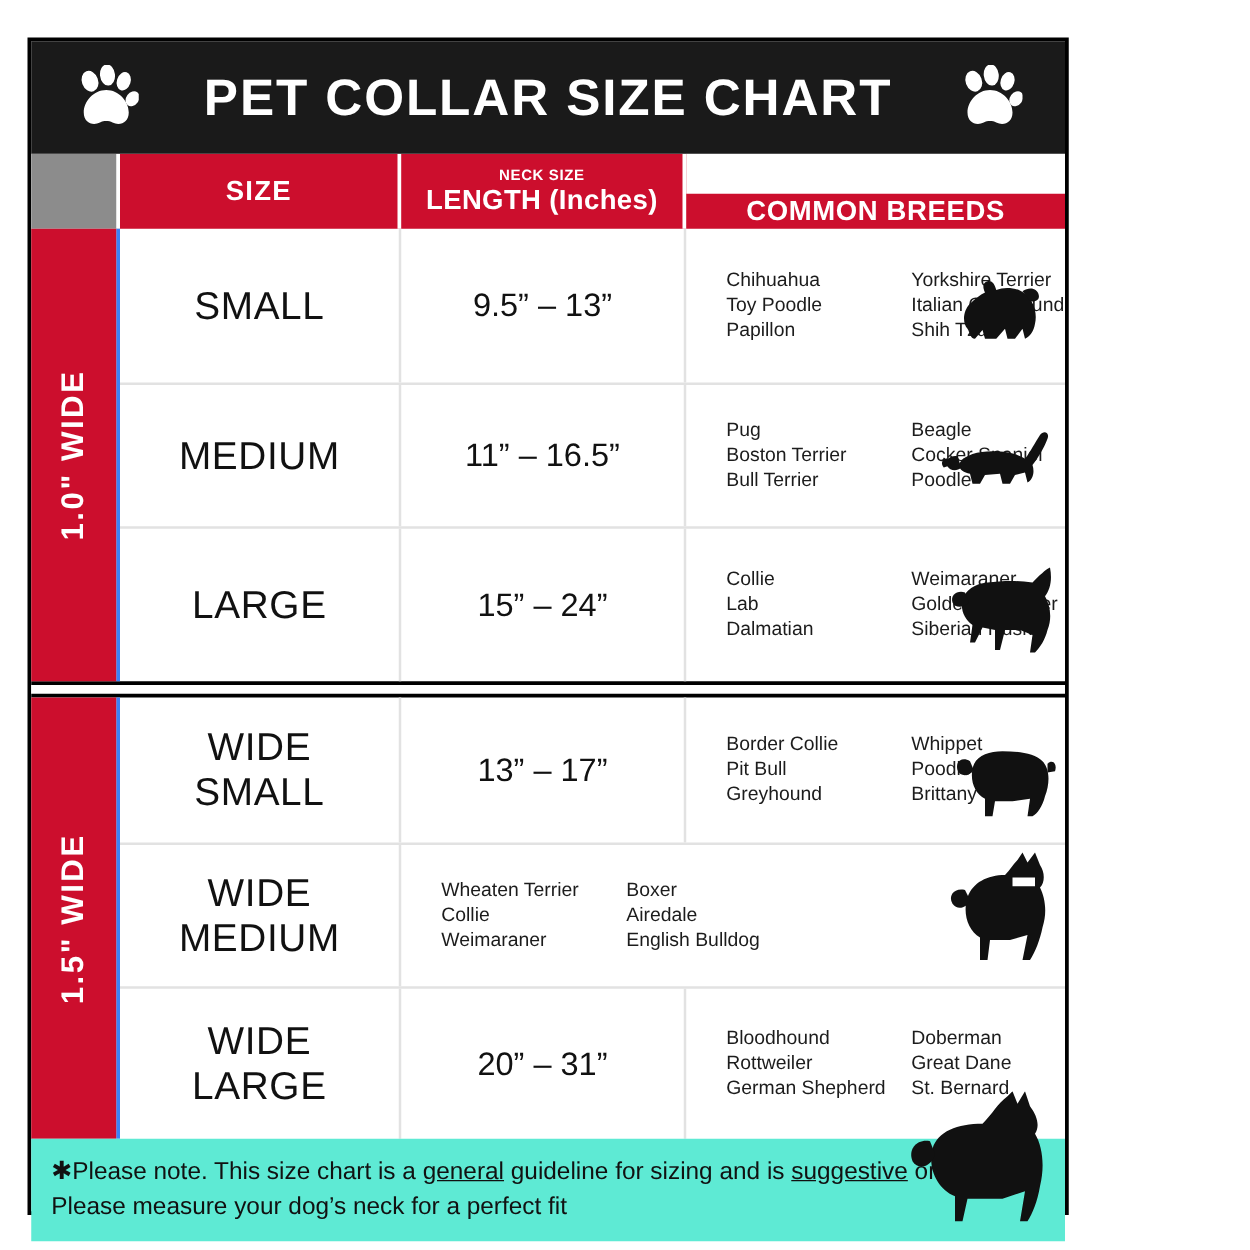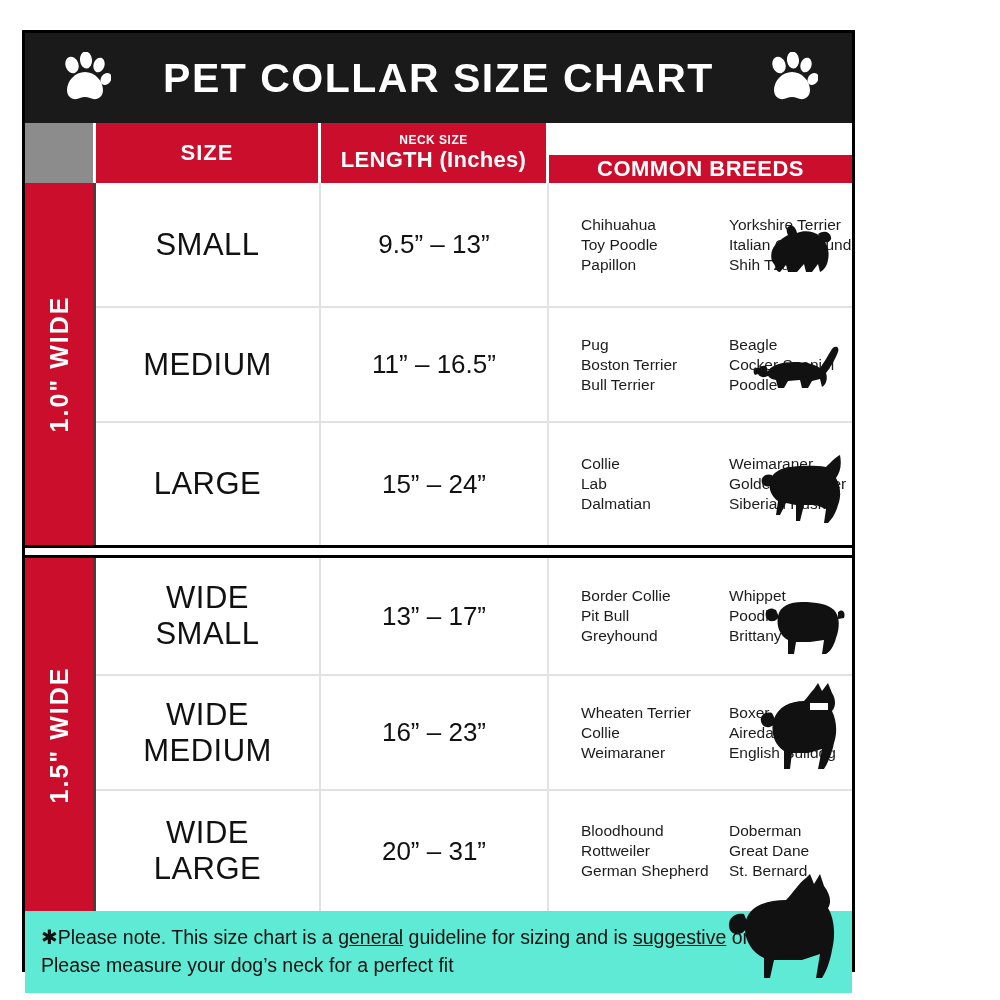--- a/index.html
+++ b/index.html
@@ -115,21 +115,21 @@
     white-space: nowrap;
     color: #ffffff;
     font-size: 25px;
     font-weight: bold;
     letter-spacing: 2px;
   }
   .band-rows {
     flex: 1;
     display: flex;
     flex-direction: column;
-    border-left: 3px solid #404040;
+    border-left: 3px solid #3b82f6;
   }
   .row {
     display: flex;
     border-bottom: 2px solid #e2e2e2;
     box-sizing: border-box;
     position: relative;
   }
   .row:last-child { border-bottom: none; }
   .cell-size {
     width: 225px;
@@ -325,21 +325,20 @@
               <path d="M18 24 C12 20 6 24 8 31 C10 37 18 36 21 31 Z" fill="#111"></path>
               <path d="M80 26 C84 22 88 26 86 32 L80 33 Z" fill="#111"></path>
             </svg>
           </span>
         </div>
       </div>
 
       <div class="row" style="height:115px">
         <div class="cell-size" style="white-space:pre">WIDE
 MEDIUM</div>
-        <div class="cell-length">16” – 23”</div>
         <div class="cell-breeds">
           <div class="breed-col c1" style="white-space:pre">Wheaten Terrier
 Collie
 Weimaraner</div>
           <div class="breed-col c2" style="white-space:pre">Boxer
 Airedale
 English Bulldog</div>
           <span class="silhouette" style="bottom:0;right:4px">
             <svg width="96" height="104" viewBox="0 0 96 104">
               <path d="M62 8 L66 2 L70 10 L76 2 L80 12 C84 18 84 26 80 30 C84 38 86 50 82 62 C80 72 76 82 72 88 L66 88 L70 68 L56 72 L40 72 L38 88 L32 88 L32 70 C22 64 18 50 22 38 C26 26 38 20 52 20 C56 16 58 12 62 8 Z" fill="#111"></path>

